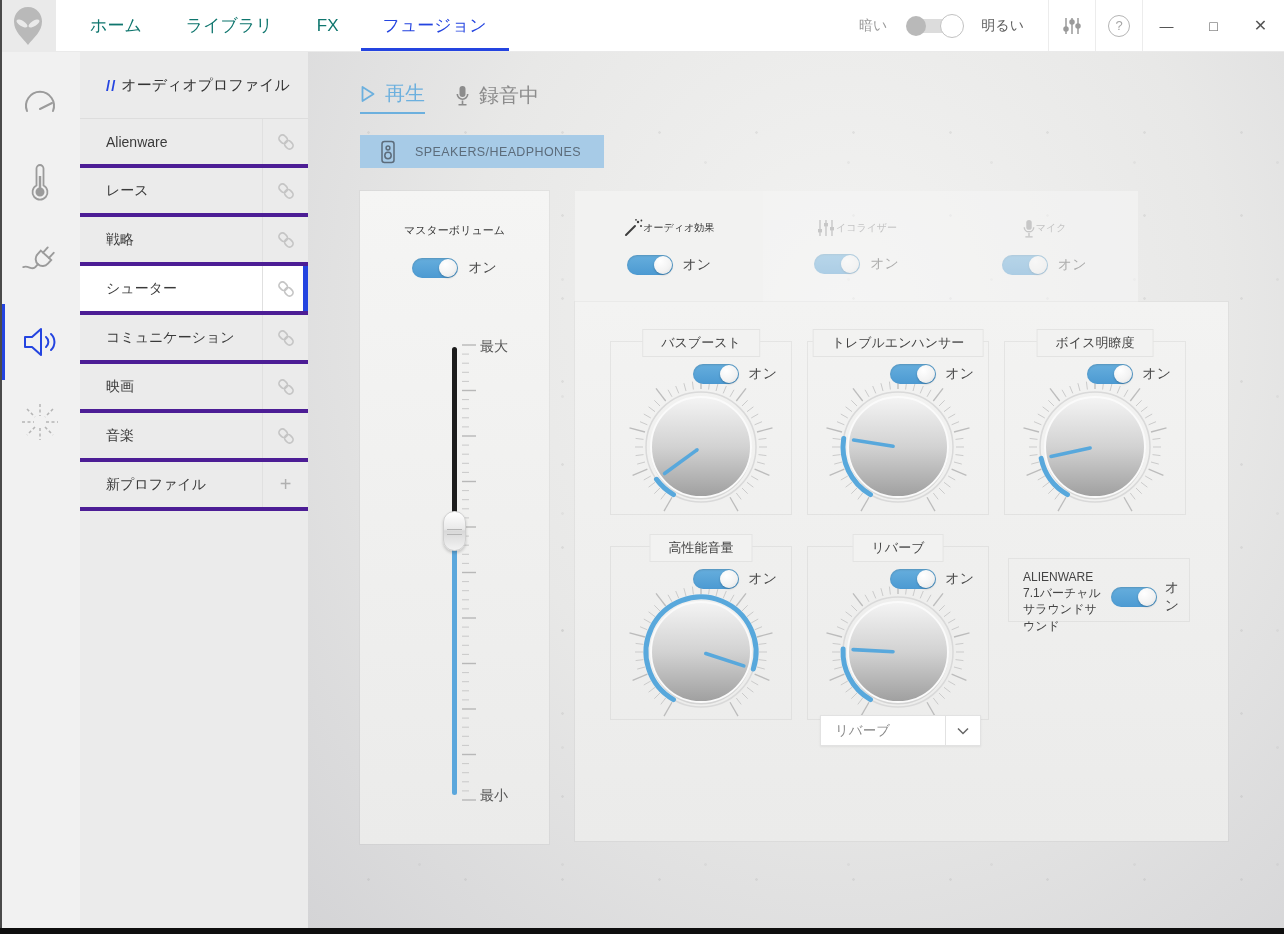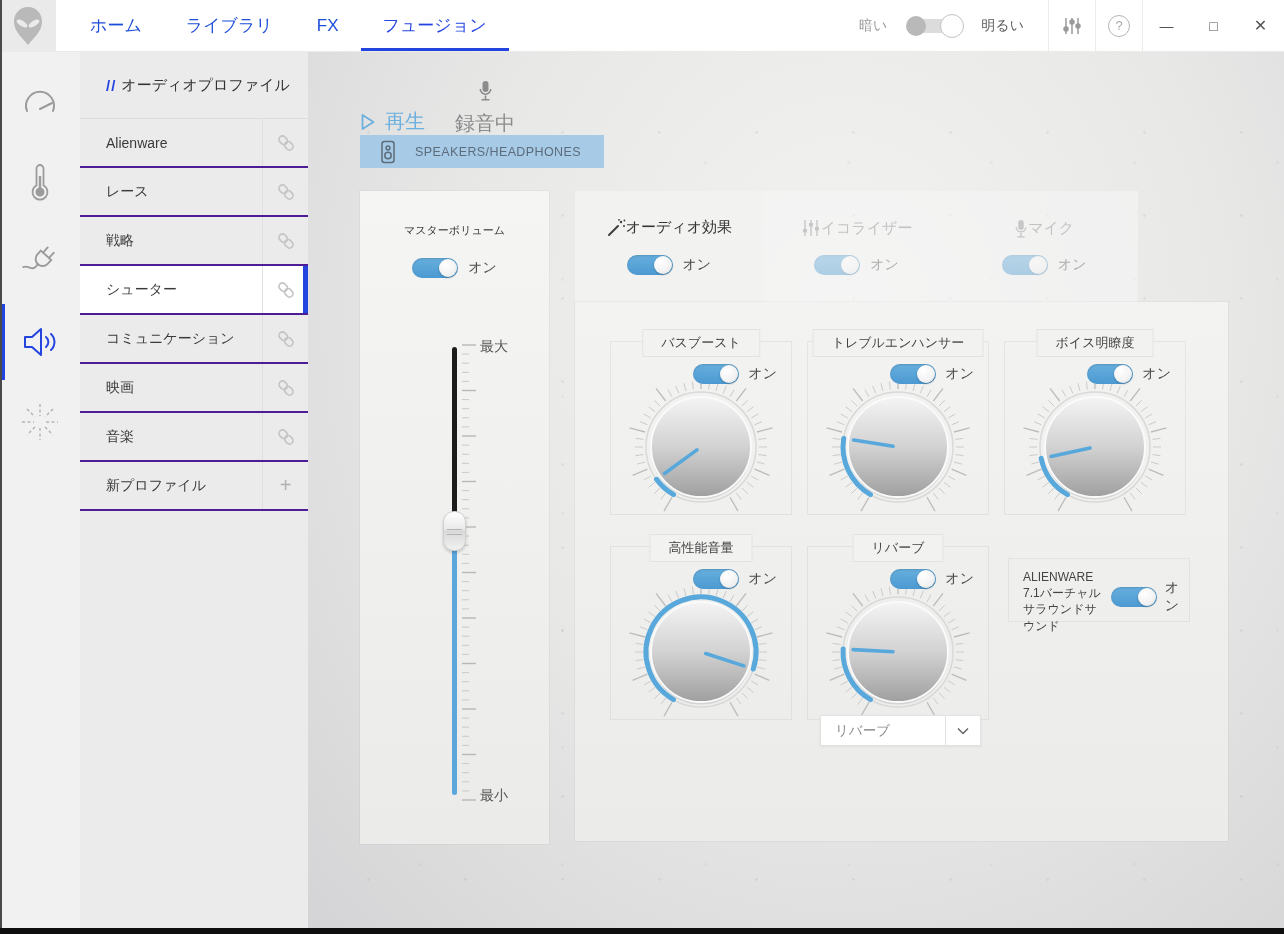--- a/index.html
+++ b/index.html
@@ -8,21 +8,21 @@
     position:relative;width:1284px;height:934px;overflow:hidden;background:#fff;
     font-family:"Liberation Sans","DejaVu Sans",sans-serif;color:#3a3a3a;
   }
   .left-edge{position:absolute;left:0;top:0;bottom:0;width:2px;background:#4a4a4a;z-index:60;}
   .bottombar{position:absolute;left:0;right:0;bottom:0;height:6px;background:#0e0e0e;z-index:60;}
 
   
   .titlebar{position:absolute;top:0;left:0;right:0;height:52px;background:#fff;border-bottom:1px solid #eaeaea;display:flex;z-index:50;}
   .logo-cell{width:56px;height:100%;background:#eaeaea;display:flex;align-items:center;justify-content:center;flex:none;}
   .nav{display:flex;margin-left:12px;height:100%;}
-  .nav-item{padding:0 22px;display:flex;align-items:center;font-size:17px;color:#1d4ed8;height:100%;cursor:default;}
+  .nav-item{padding:0 22px;display:flex;align-items:center;font-size:17px;color:#0f766e;height:100%;cursor:default;}
   .nav-item.active{color:#2444e0;border-bottom:3px solid #2444e0;padding-top:3px;}
   .tb-right{margin-left:auto;display:flex;height:100%;align-items:stretch;}
   .tb-cell{display:flex;align-items:center;justify-content:center;height:100%;}
   .theme-cell{padding:0 24px;gap:21px;}
   .theme-label-dark{font-size:14px;color:#9a9a9a;}
   .theme-label-light{font-size:14px;color:#606060;}
   .theme-toggle{position:relative;width:52px;height:14px;background:#dcdcdc;border-radius:7px;}
   .theme-toggle .nub{position:absolute;left:-2px;top:-3px;width:20px;height:20px;border-radius:50%;background:#b9b9b9;}
   .theme-toggle .thumb{position:absolute;right:-4px;top:-5px;width:24px;height:24px;border-radius:50%;background:#fff;border:1.5px solid #c2c2c2;}
   .icon-cell{width:47px;border-left:1px solid #ececec;}
@@ -33,40 +33,40 @@
 
   
   .rail{position:absolute;top:52px;left:0;width:80px;bottom:6px;background:#f1f1f1;z-index:40;padding-top:10px;}
   .rail-item{height:80px;display:flex;align-items:center;justify-content:center;position:relative;}
   .rail-item.active::before{content:"";position:absolute;left:0;top:2px;bottom:2px;width:5px;background:#2444e0;}
 
   
   .sidebar{position:absolute;top:52px;left:80px;width:228px;bottom:6px;background:#ebebeb;z-index:30;}
   .sb-header{height:67px;display:flex;align-items:center;padding-left:26px;font-size:15px;color:#333;border-bottom:1px solid #dddddd;}
   .sb-header .slashes{color:#2444e0;font-weight:bold;margin-right:5px;letter-spacing:1px;}
-  .sb-row{height:49px;display:flex;align-items:stretch;border-bottom:2px solid #4c1d95;font-size:14px;color:#3a3a3a;background:transparent;position:relative;}
+  .sb-row{height:49px;display:flex;align-items:stretch;border-bottom:4px solid #4c1d95;font-size:14px;color:#3a3a3a;background:transparent;position:relative;}
   .sb-label{flex:1;display:flex;align-items:center;padding-left:26px;}
   .sb-iconcell{width:46px;border-left:1px solid #e0e0e0;display:flex;align-items:center;justify-content:center;}
   .sb-row.selected{background:#fff;}
   .sb-row.selected::after{content:"";position:absolute;right:0;top:0;bottom:0;width:5px;background:#2444e0;}
   .plus-glyph{font-size:20px;color:#b0b0b0;font-weight:300;}
 
   
   .content{position:absolute;top:52px;left:308px;right:0;bottom:6px;
     background:radial-gradient(ellipse at 55% 30%, #f3f3f2 0%, #e8e8e7 50%, #d4d4d6 100%);}
   .content::before{content:"";position:absolute;inset:0;pointer-events:none;opacity:.5;
     background-image:
       radial-gradient(circle, rgba(110,110,110,.22) 1px, transparent 1.6px),
       radial-gradient(circle, rgba(110,110,110,.14) 1px, transparent 1.8px);
     background-size:97px 83px,143px 117px;background-position:12px 620px,40px 520px;}
 
   .play-tabs{position:absolute;top:28px;left:52px;display:flex;gap:30px;align-items:flex-end;}
   .play-tab{display:flex;gap:9px;align-items:center;font-size:20px;padding-bottom:5px;}
   .play-tab.active{color:#6cb0de;border-bottom:2px solid #6cb0de;}
-  .play-tab.inactive{color:#8c8c8c;flex-direction:column;}
+  .play-tab.inactive{color:#8c8c8c;}
 
   .device-btn{position:absolute;top:83px;left:52px;width:244px;height:33px;background:#a7cbe7;display:flex;align-items:center;gap:16px;padding-left:17px;font-size:12.5px;color:#5c6c7b;letter-spacing:.4px;}
 
   
   .master{position:absolute;top:139px;left:52px;width:189px;height:653px;background:linear-gradient(#f5f5f4,#ebebea);box-shadow:0 0 0 1px rgba(0,0,0,.03);}
   .master-title{margin-top:32px;text-align:center;font-size:11px;color:#333;}
   .master-toggle{display:flex;justify-content:center;margin-top:20px;gap:10px;align-items:center;}
   .slider-track-black{position:absolute;left:92px;top:156px;width:5px;height:168px;background:#1c1c1c;border-radius:3px;}
   .slider-track-blue{position:absolute;left:92px;top:352px;width:5px;height:252px;background:#5ba7dc;border-radius:3px;}
   .slider-thumb{position:absolute;left:83px;top:320px;width:23px;height:40px;border-radius:11px;
@@ -74,21 +74,21 @@
   .slider-thumb::after{content:"";position:absolute;left:3px;right:3px;top:17px;height:4px;border-top:1px solid #b5b5b5;border-bottom:1px solid #b5b5b5;}
   .slider-ticks{position:absolute;left:102px;top:150px;}
   .slider-max{position:absolute;left:120px;top:147px;font-size:14px;color:#555;}
   .slider-min{position:absolute;left:120px;top:596px;font-size:14px;color:#555;}
 
   
   .fx-tabs{position:absolute;left:267px;top:139px;width:563px;height:111px;display:flex;}
   .fx-tab{flex:1;display:flex;flex-direction:column;align-items:center;justify-content:center;gap:17px;}
   .fx-tab.active{background:#f2f2f1;}
   .fx-tab.inactive{background:rgba(246,246,245,.55);}
-  .fx-tab-head{display:flex;font-size:15px;color:#333;}
+  .fx-tab-head{display:flex;align-items:center;font-size:10px;color:#333;}
   .fx-tab.inactive .fx-tab-head{color:#c3c3c3;}
   .toggle-row{display:flex;gap:10px;align-items:center;}
   .fx-tab.inactive .toggle-row{opacity:.42;}
 
   
   .toggle{position:relative;width:46px;height:20px;border-radius:10px;background:linear-gradient(#66aedd,#4c9ad2);flex:none;box-shadow:inset 0 1px 2px rgba(0,0,0,.15);}
   .toggle::after{content:"";position:absolute;right:1px;top:1px;width:18px;height:18px;border-radius:50%;
     background:radial-gradient(circle at 35% 30%, #ffffff 0%, #f2f2f2 60%, #dcdcdc 100%);box-shadow:0 1px 2px rgba(0,0,0,.25);}
   .on-label{font-size:14px;color:#4a4a4a;}
 

